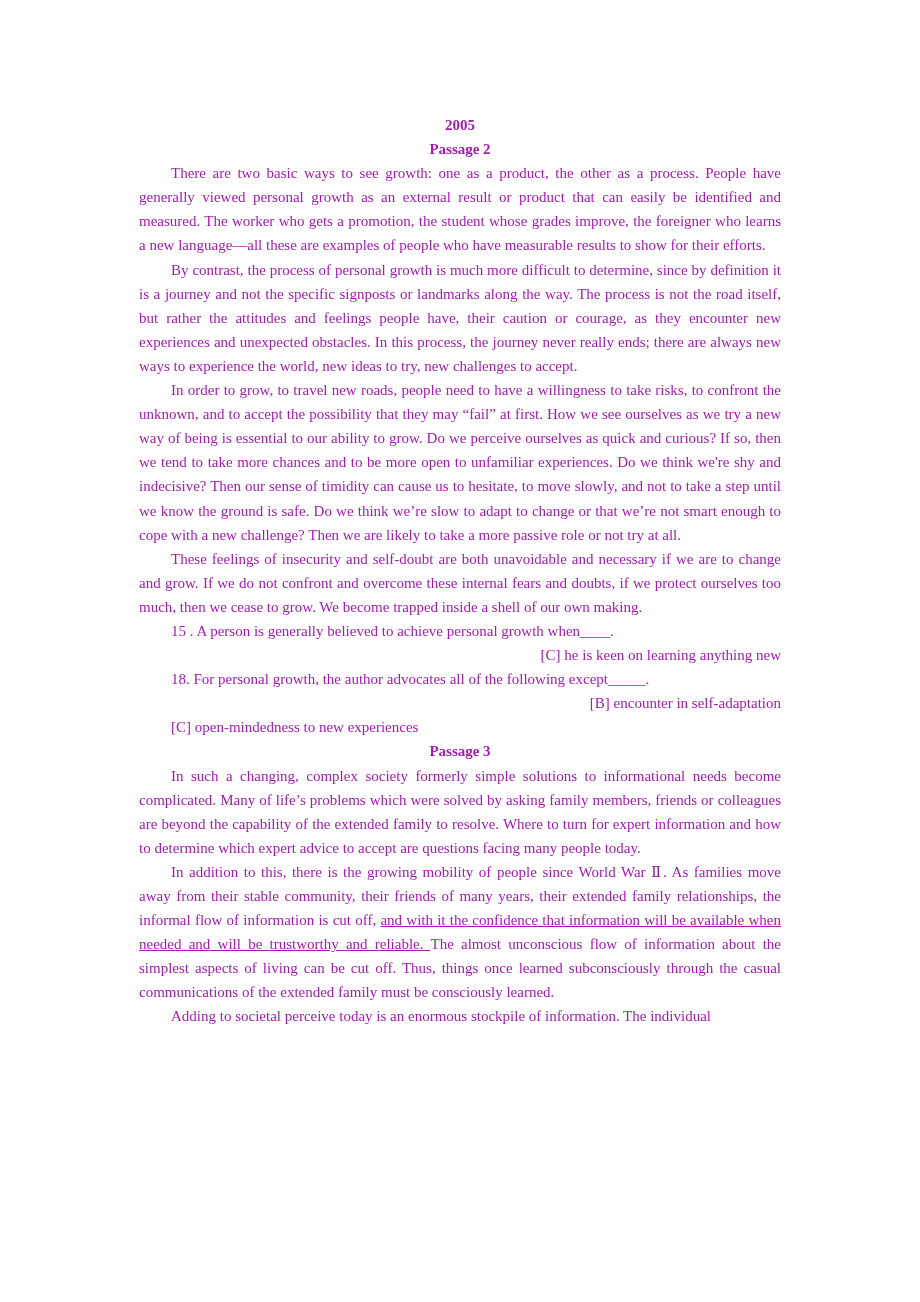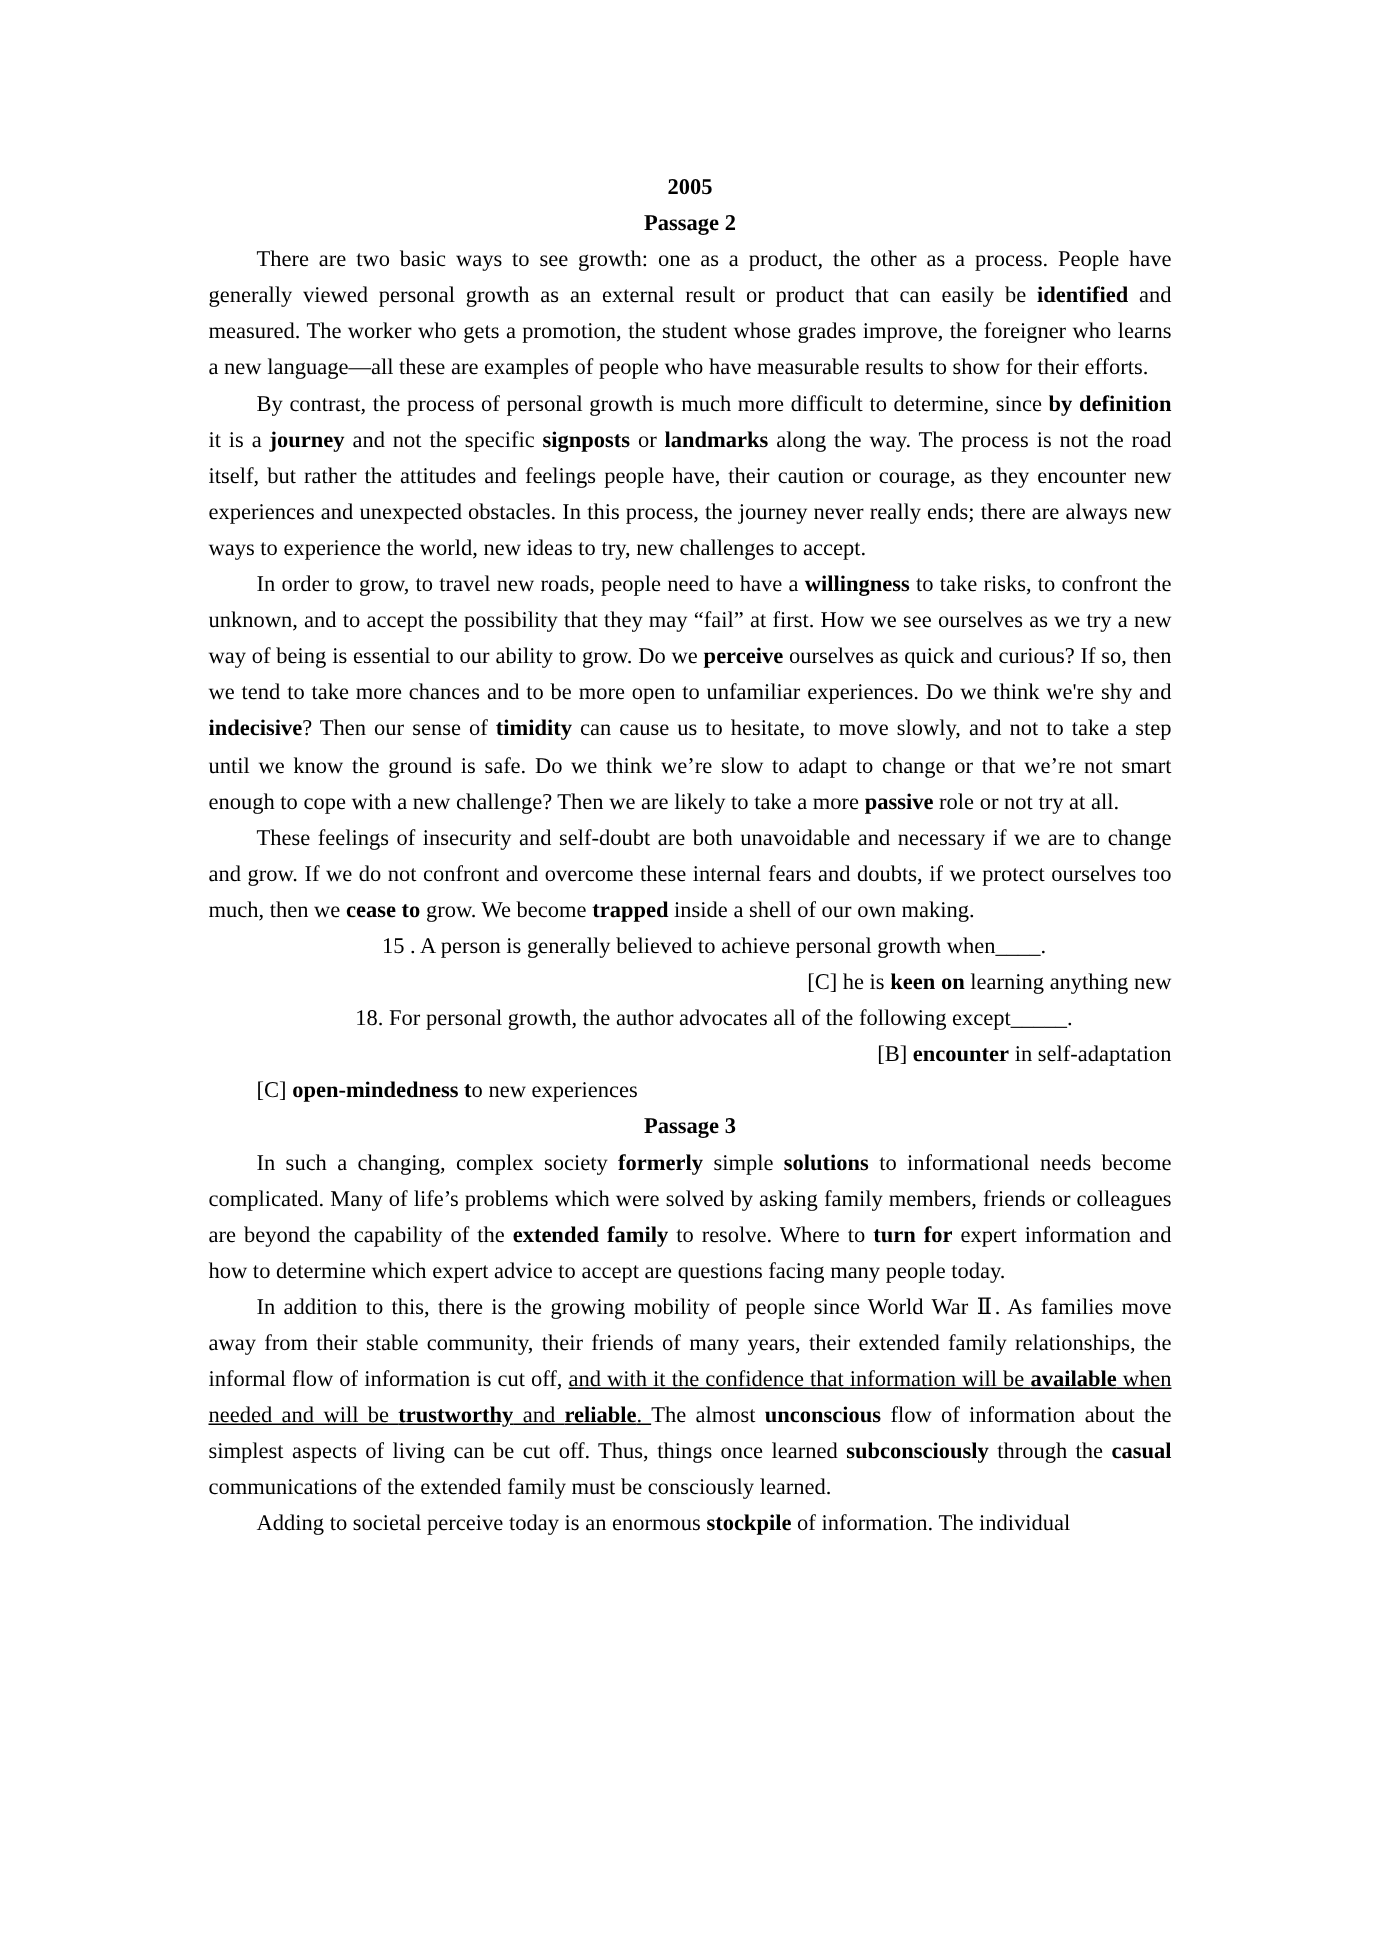--- a/index.html
+++ b/index.html
@@ -5,28 +5,28 @@
   html, body { margin: 0; padding: 0; background: #ffffff; }
   body { width: 920px; height: 1302px; overflow: hidden; position: relative; }
   .page {
     position: absolute;
     left: 139px;
     top: 113px;
     width: 642px;
     font-family: "Liberation Serif", "DejaVu Serif", serif;
     font-size: 15px;
     line-height: 24.1px;
-    color: #000000;
+    color: #a21caf;
   }
   .center { text-align: center; font-weight: bold; }
   .para { text-align: justify; text-indent: 32px; margin: 0; }
-  .q { margin: 0; padding-left: 32px; text-align: center; }
+  .q { margin: 0; padding-left: 32px; }
   .opt { margin: 0; padding-left: 40px; text-align: right; }
   .opt2 { margin: 0; padding-left: 32px; }
-  b { font-weight: bold; }
+  b { font-weight: normal; }
   .ul { text-decoration: underline; }
   .ul-dotted { text-decoration-color: #888; }
 </style>
 </head>
 <body>
 
 <div class="page">
 
   <div class="center">2005</div>
   <div class="center">Passage 2</div>

